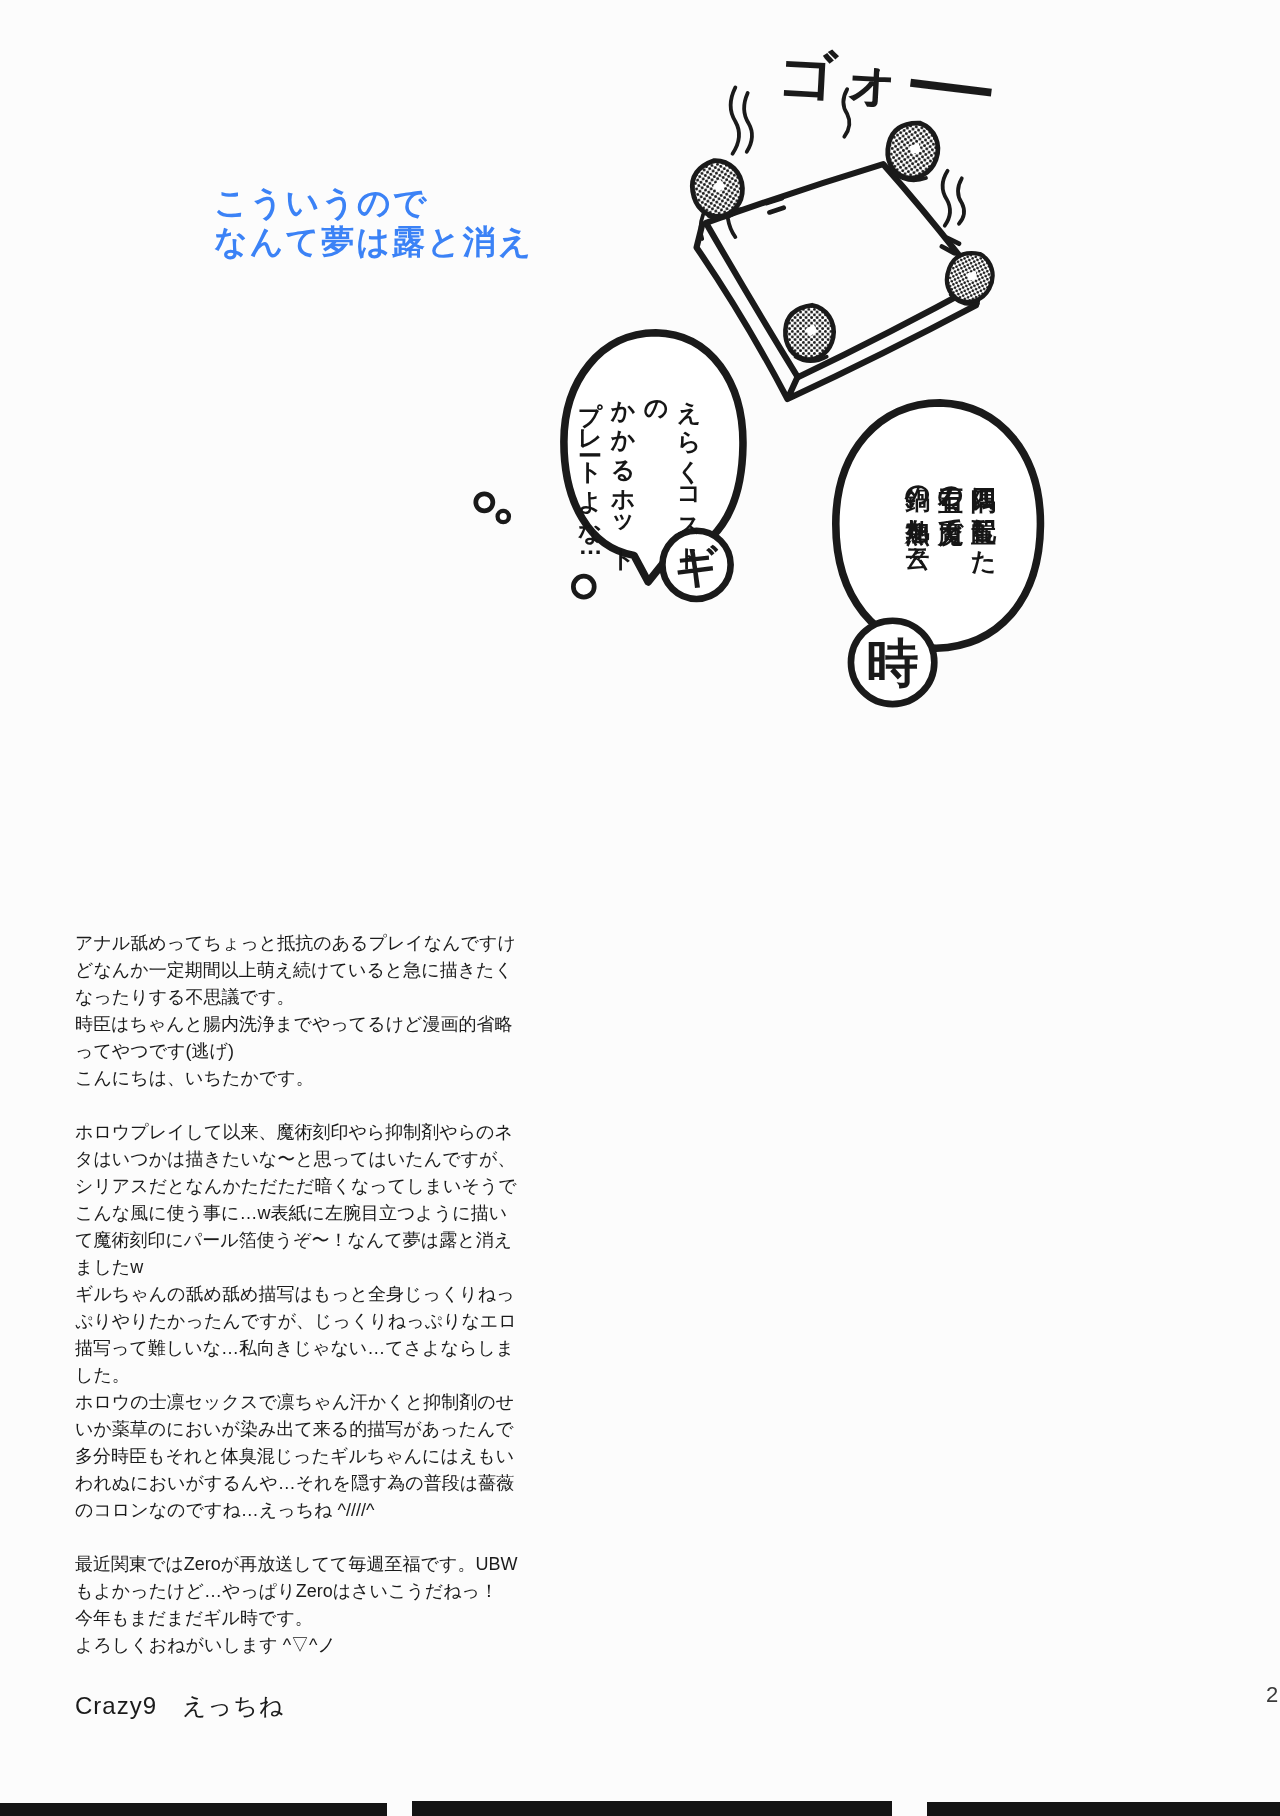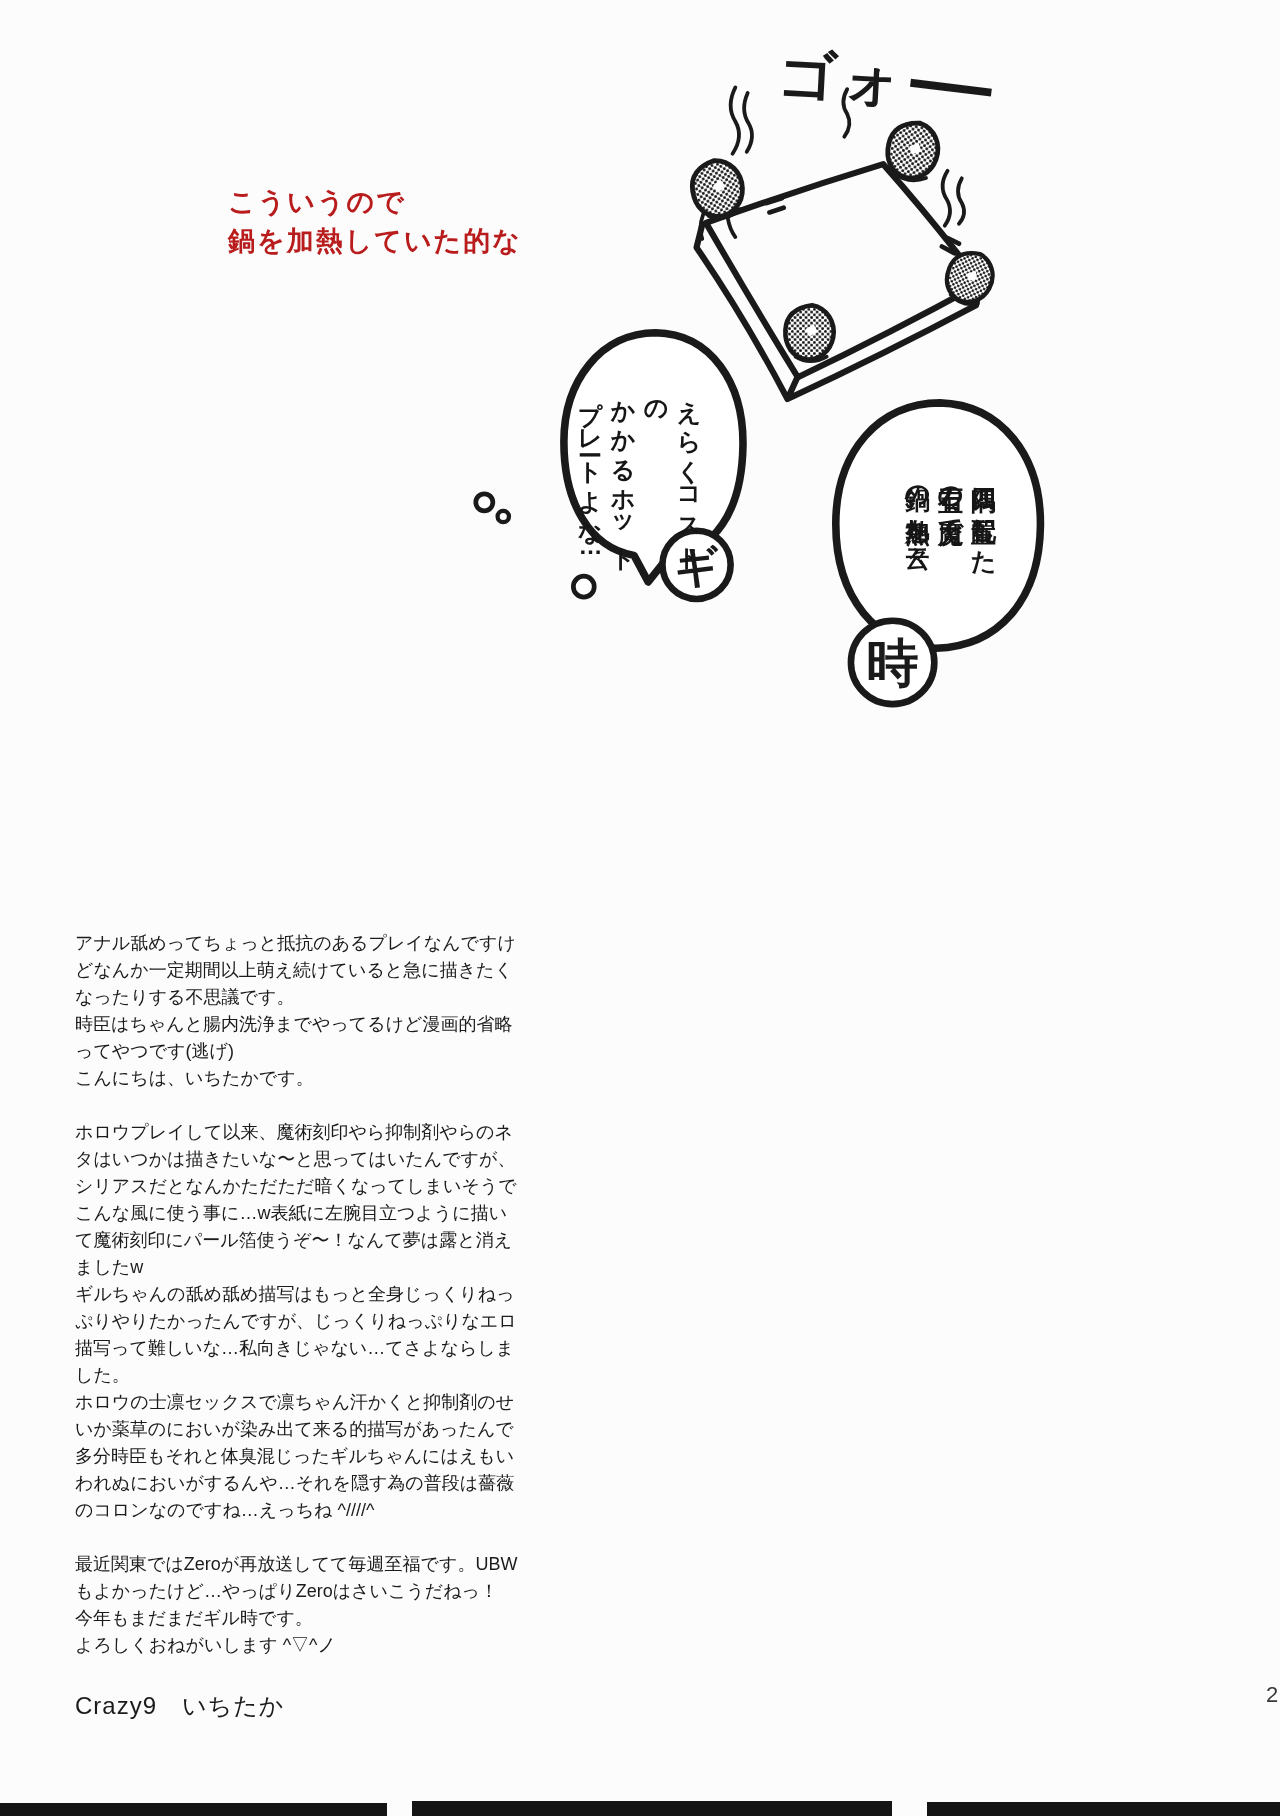--- a/index.html
+++ b/index.html
@@ -17,24 +17,24 @@
     font-size:58px;font-weight:bold;letter-spacing:5px;
     transform:rotate(3deg);
   }
   .sfx-dash{
     left:903px;top:46px;
     font-size:58px;font-weight:bold;
     transform:rotate(7deg) scaleX(1.65);
     transform-origin:left center;
   }
   .caption{
-    left:228px;top:183px;
-    font-size:27px;font-weight:bold;
+    left:214px;top:183px;
+    font-size:33px;font-weight:bold;
     line-height:39px;letter-spacing:2px;
-    color:#b91c1c;
+    color:#3b82f6;
   }
   .vtext{
     writing-mode:vertical-rl;
     text-orientation:upright;
     font-weight:bold;
     color:#161616;
   }
   .vtext-left{
     left:604px;top:384px;width:102px;height:200px;
     font-size:24px;line-height:33px;letter-spacing:2px;
@@ -63,21 +63,21 @@
 </head>
 <body>
 
 <div id="page">
 
   <div class="abs sfx-kana">ゴォ</div>
   <div class="abs sfx-dash">ー</div>
 
   <div class="abs caption">
     <div>こういうので</div>
-    <div>鍋を加熱していた的な</div>
+    <div>なんて夢は露と消え</div>
   </div>
 
   <svg class="abs" style="left:430px;top:40px;" width="660" height="720" viewBox="430 40 660 760">
     <defs>
       <pattern id="ht" width="6" height="6" patternUnits="userSpaceOnUse">
         <rect width="6" height="6" fill="#ffffff"></rect>
         <circle cx="1.5" cy="1.5" r="1.55" fill="#1a1a1a"></circle>
         <circle cx="4.5" cy="4.5" r="1.55" fill="#1a1a1a"></circle>
       </pattern>
     </defs>
@@ -171,21 +171,21 @@
 いか薬草のにおいが染み出て来る的描写があったんで
 多分時臣もそれと体臭混じったギルちゃんにはえもい
 われぬにおいがするんや…それを隠す為の普段は薔薇
 のコロンなのですね…えっちね ^////^
 
 最近関東ではZeroが再放送してて毎週至福です。UBW
 もよかったけど…やっぱりZeroはさいこうだねっ！
 今年もまだまだギル時です。
 よろしくおねがいします ^▽^ノ</div>
 
-  <div class="abs credit">Crazy9　いちたか</div>
+  <div class="abs credit">Crazy9　えっちね</div>
 
   <div class="abs page-number">2</div>
 
   <div>
     <div class="scan-seg" style="left:0;top:1803px;width:387px;height:13px;"></div>
     <div class="scan-seg" style="left:412px;top:1801px;width:480px;height:15px;"></div>
     <div class="scan-seg" style="left:927px;top:1802px;width:353px;height:14px;"></div>
   </div>
 
 </div>

